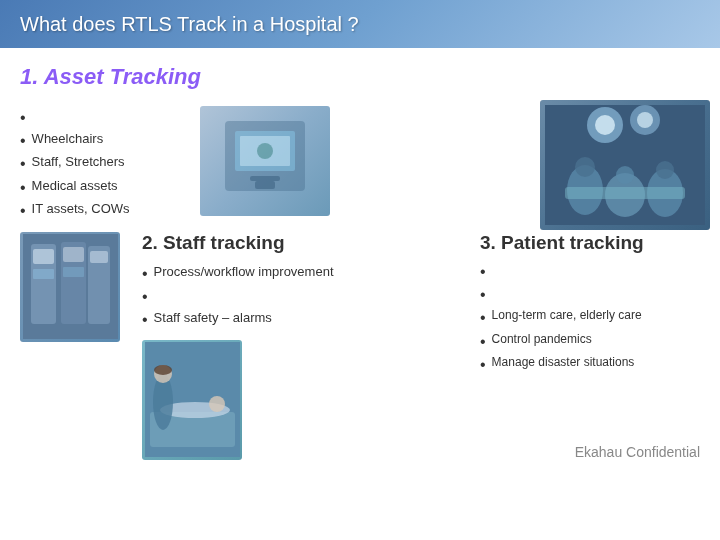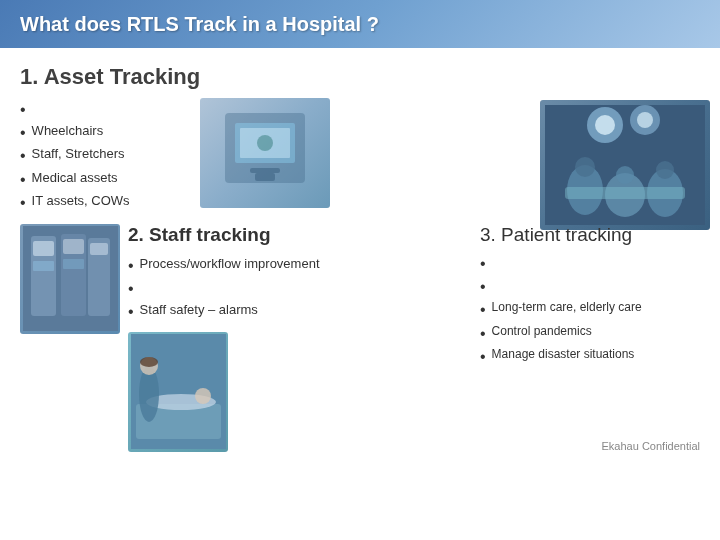--- a/index.html
+++ b/index.html
@@ -16,34 +16,35 @@
       background: linear-gradient(135deg, #4a7ab5 0%, #6fa0d0 50%, #a8c8e8 100%);
       padding: 10px 20px;
       height: 48px;
       display: flex;
       align-items: center;
     }
 
     .header-title {
       color: #fff;
       font-size: 20px;
-      font-weight: bold;
+      font-weight: normal;
       text-shadow: 1px 1px 2px rgba(0,0,0,0.3);
     }
 
     .main-content {
       padding: 16px 20px 8px 20px;
       position: relative;
     }
 
     .section-title {
       font-size: 22px;
       font-weight: bold;
-      color: #404040;
-      margin-bottom: 8px;
+      color: #8b5cf6;
+      margin-bottom: 16px;
+      font-style: italic;
     }
 
     .asset-tracking-section {
       display: flex;
       gap: 10px;
       margin-bottom: 10px;
     }
 
     .bullet-list {
       list-style: none;
@@ -120,21 +121,21 @@
       font-size: 13px;
       color: #333;
       padding: 2px 0;
       display: flex;
       align-items: flex-start;
       gap: 6px;
     }
 
     .patient-tracking-title {
       font-size: 19px;
-      font-weight: normal;
+      font-weight: bold;
       color: #333;
       margin-bottom: 6px;
     }
 
     .patient-bullet-list {
       list-style: none;
       padding: 0;
       max-width: 220px;
     }
 
@@ -144,21 +145,21 @@
       padding: 2px 0;
       display: flex;
       align-items: flex-start;
       gap: 6px;
     }
 
     .footer-text {
       position: absolute;
       bottom: 8px;
       right: 20px;
-      font-size: 11px;
+      font-size: 14px;
       color: #888;
     }
 
     
     .medical-device-svg {
       opacity: 0.7;
     }
   </style>
 </head>
 <body>
@@ -222,21 +223,21 @@
       <circle cx="40" cy="62" r="10" fill="#4a7090" opacity="0.8"></circle>
       <ellipse cx="80" cy="90" rx="20" ry="22" fill="#6a9ab8" opacity="0.7"></ellipse>
       <circle cx="80" cy="70" r="9" fill="#5a8aaa" opacity="0.7"></circle>
       <ellipse cx="120" cy="88" rx="18" ry="24" fill="#5a8aaa" opacity="0.8"></ellipse>
       <circle cx="120" cy="65" r="9" fill="#4a7090" opacity="0.8"></circle>
 
       <rect x="20" y="82" width="120" height="12" rx="3" fill="#7ab8c8" opacity="0.5"></rect>
     </svg>
   </div>
 
-  <div style="display:flex; gap:8px; margin-top:4px; position:relative;">
+  <div style="display:flex; gap:22px; margin-top:4px; position:relative;">
 
     <div class="img-placeholder img-equipment">
       <svg width="95" height="105" viewBox="0 0 95 105">
         <rect width="95" height="105" fill="#5a7a9a"></rect>
 
         <rect x="8" y="10" width="25" height="80" rx="3" fill="#7a9ab8" opacity="0.8"></rect>
         <rect x="10" y="15" width="21" height="15" rx="2" fill="#c8d8e8" opacity="0.7"></rect>
         <rect x="10" y="35" width="21" height="10" rx="1" fill="#8ab8d8" opacity="0.6"></rect>
         <rect x="38" y="8" width="25" height="82" rx="3" fill="#6a8aaa" opacity="0.8"></rect>
         <rect x="40" y="13" width="21" height="15" rx="2" fill="#b8c8d8" opacity="0.7"></rect>

